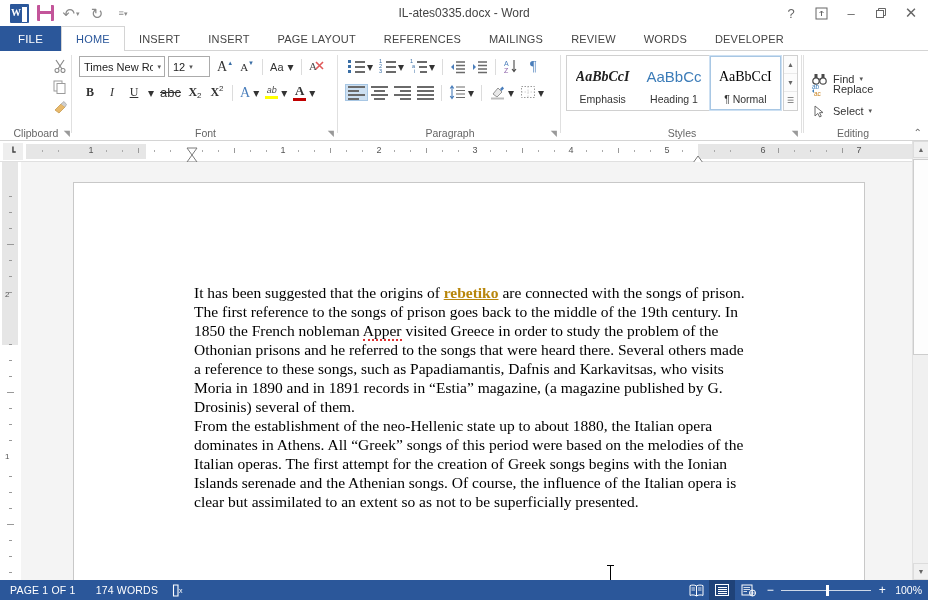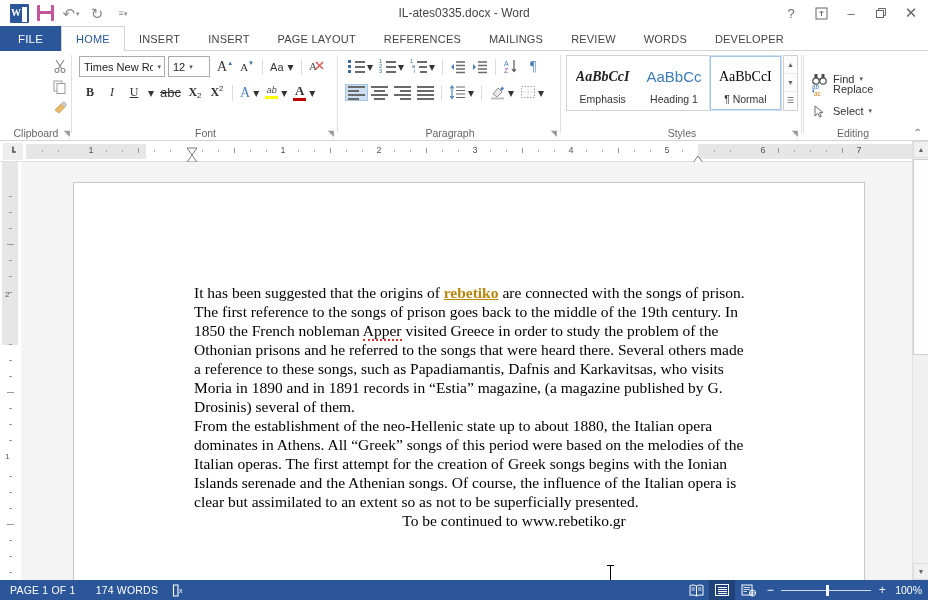--- a/index.html
+++ b/index.html
@@ -707,21 +707,20 @@
       <span class="vtick" style="top:410px"></span>
       <span class="vnum" style="top:128px">2</span>
     </div>
   </div>
 
   <div class="docarea">
     <div class="page">
       <div class="doctext">
         <p><span>It has been suggested that the origins of  </span><span class="rebetiko">rebetiko</span><span> are connected with the songs of prison. The first reference to the songs of prison goes back to the middle of the 19th century. In 1850 the French nobleman </span><span class="misspell">Apper</span><span> visited Greece in order to study the problem of the Othonian prisons and he referred to the songs that were heard there. Several others made a reference to these songs, such as Papadiamantis, Dafnis and Karkavitsas, who visits Moria in 1890 and in 1891 records in “Estia” magazine, (a magazine published by G. Drosinis) several of them.</span></p>
         <p>From the establishment of the neo-Hellenic state up to about 1880, the Italian opera dominates in Athens. All “Greek” songs of this period were based on the melodies of the Italian operas. The first attempt for the creation of Greek songs begins with the Ionian Islands serenade and the Athenian songs. Of course, the influence of the Italian opera is clear but assimilated to an extent so as not to be superficially presented.</p>
-        <p class="closing">To be continued to www.rebetiko.gr</p>
       </div>
       <span class="icaret">
           <i></i>
         </span>
     </div>
   </div>
 
   <div class="vscroll">
     <div class="sc-btn sc-up">▲</div>
     <div class="sc-thumb"></div>

